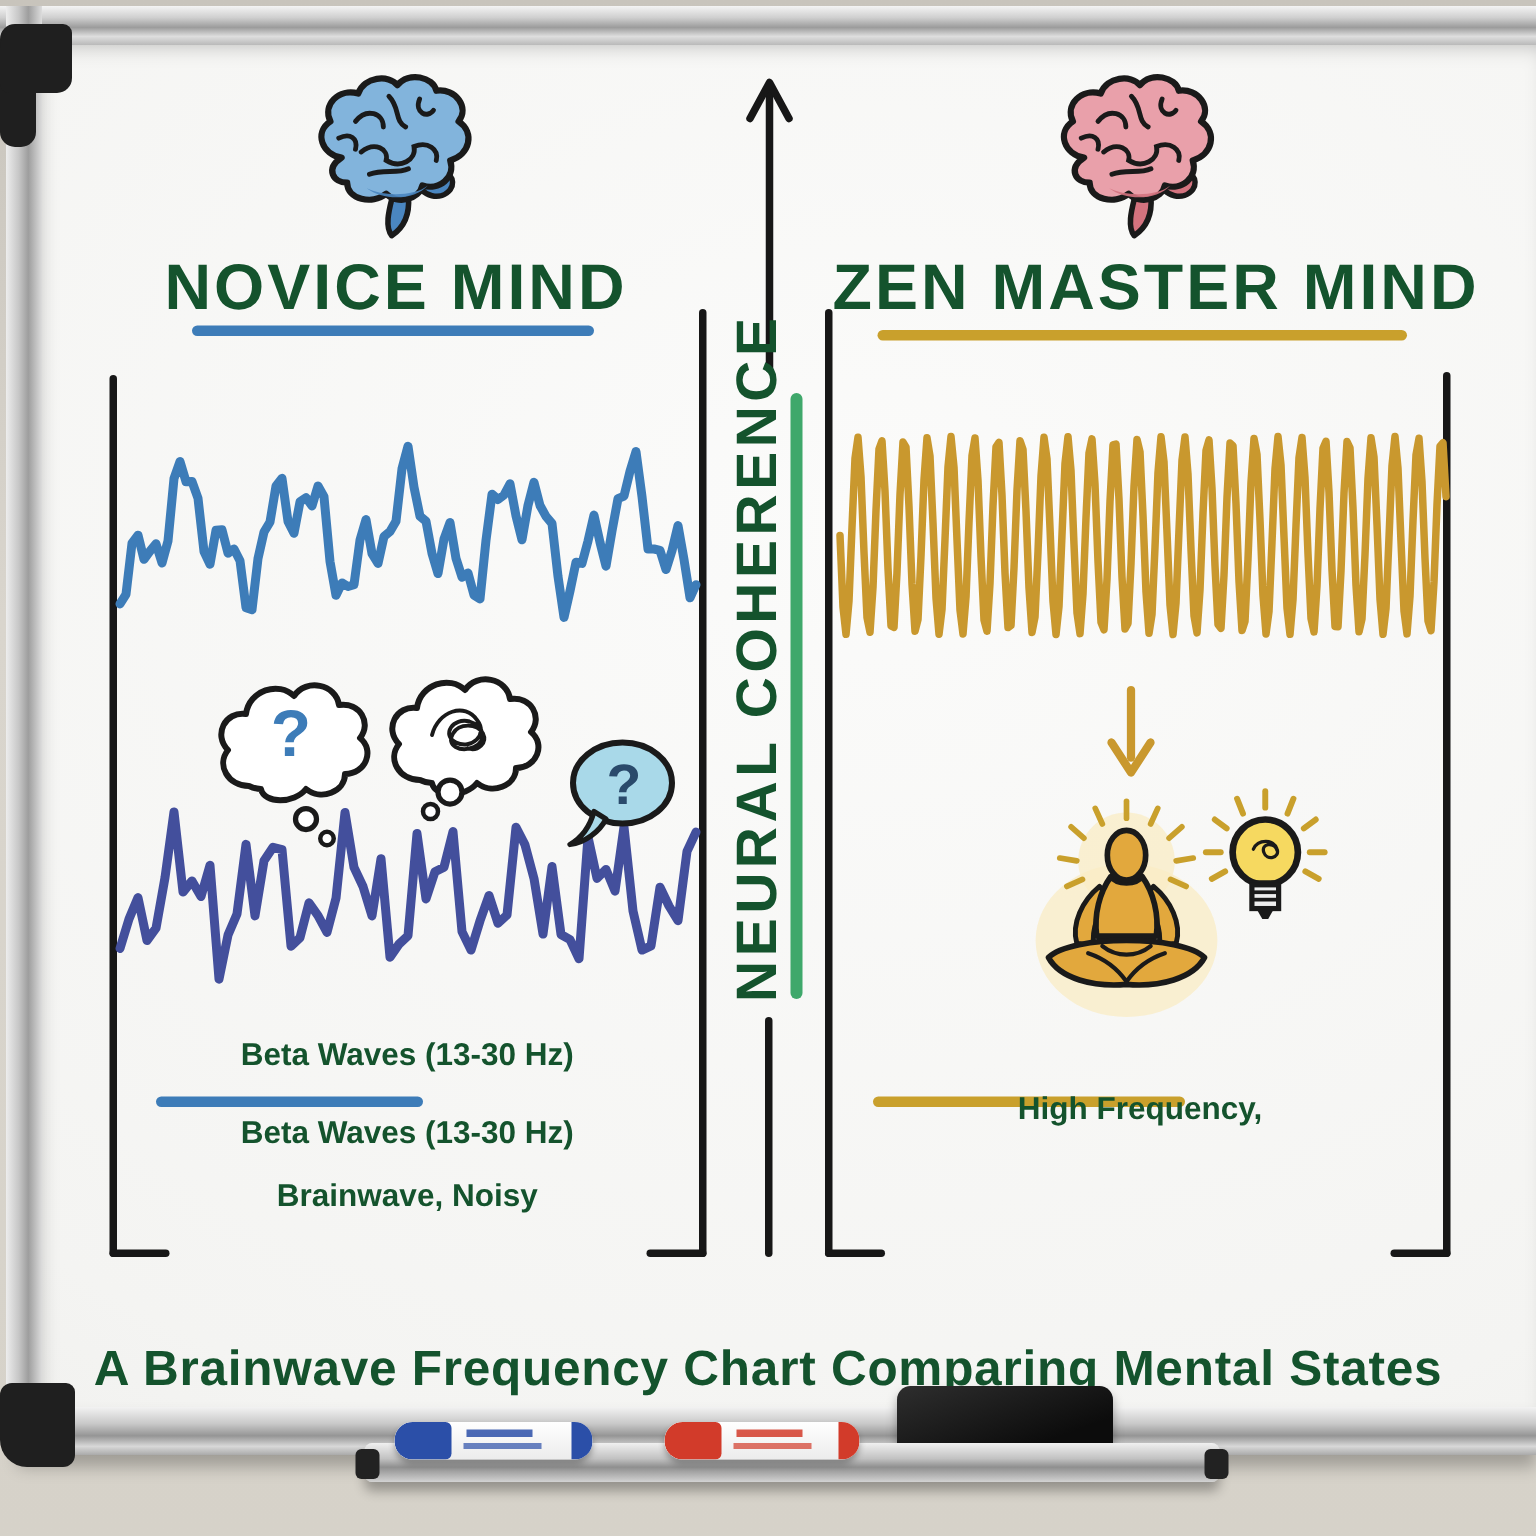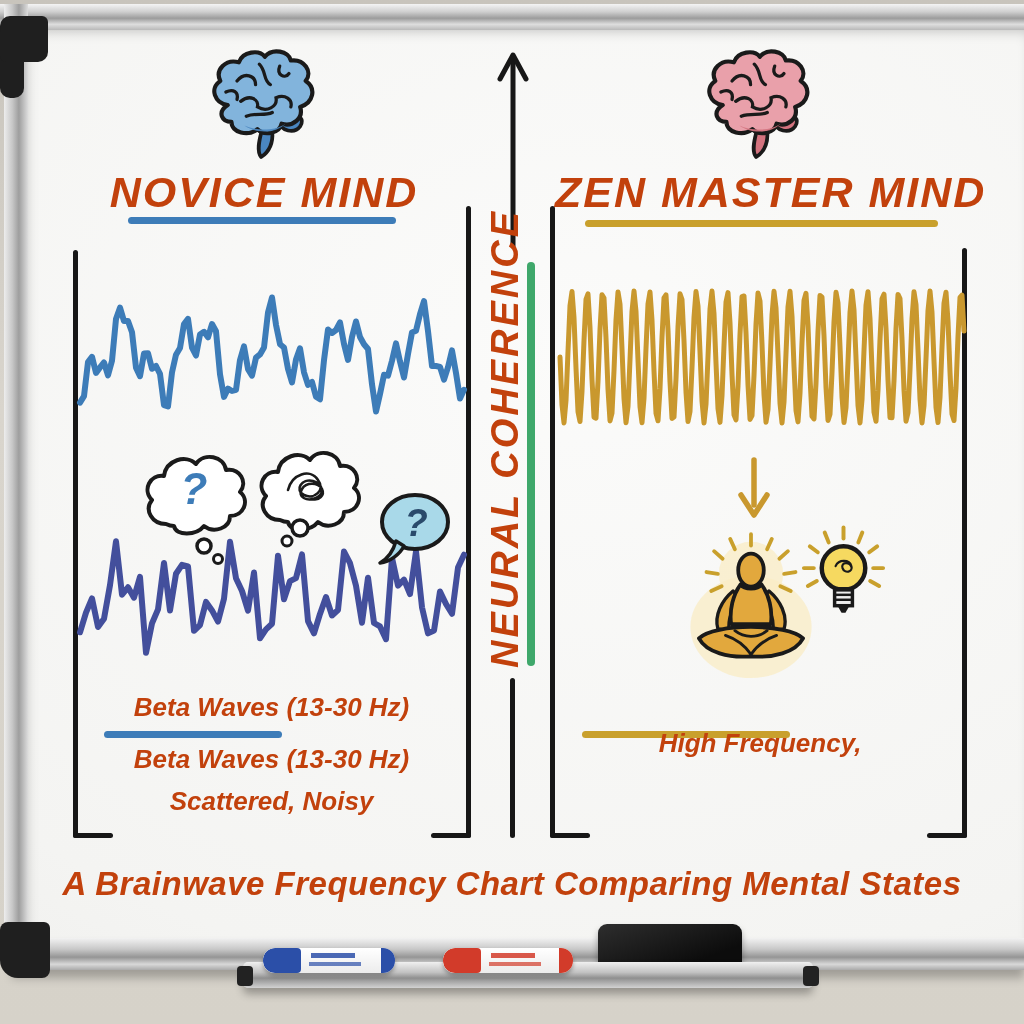--- a/index.html
+++ b/index.html
@@ -34,27 +34,27 @@
   .marker .s1 { position:absolute; left:48px; top:5px; width:44px; height:5px; opacity:.85; }
   .marker .s2 { position:absolute; left:46px; top:14px; width:52px; height:4px; opacity:.7; }
   .m-blue { left:263px; top:948px; width:132px; }
   .m-blue .cap,.m-blue .ring,.m-blue .s1,.m-blue .s2 { background:#2b4fa8; }
   .m-red { left:443px; top:948px; width:130px; }
   .m-red .cap,.m-red .ring,.m-red .s1,.m-red .s2 { background:#d23b2a; }
   .eraser { position:absolute; left:598px; top:924px; width:144px; height:52px; border-radius:9px;
     background:linear-gradient(160deg,#2e2e2e,#0c0c0c 70%); box-shadow:0 5px 7px rgba(0,0,0,.35); }
 
   
-  .content { position:absolute; inset:0; color:#c2410c;font-style:italic; }
+  .content { position:absolute; inset:0; color:#14532d; }
   .abs { position:absolute; }
   .title { font-size:43px; font-weight:700; letter-spacing:2px; text-align:center; white-space:nowrap; }
   .underline { position:absolute; height:7px; border-radius:4px; }
   .u-blue { background:#3d7cb8; }
   .u-gold { background:#c9a02c; }
-  .lbl { font-size:26px; font-weight:700; text-align:center; white-space:nowrap; }
+  .lbl { font-size:21px; font-weight:700; text-align:center; white-space:nowrap; }
   .caption { font-size:33px; font-weight:700; text-align:center; white-space:nowrap; letter-spacing:.5px; }
   .bracket { position:absolute; width:5px; background:#171717; border-radius:3px; }
   .foot { position:absolute; height:5px; background:#171717; border-radius:3px; }
   .neural { position:absolute; left:305px; top:448px; width:400px; height:40px; line-height:40px;
     text-align:center; transform:rotate(-90deg); font-size:38px; font-weight:700; letter-spacing:3px; white-space:nowrap; }
   .green-line { position:absolute; left:527px; top:262px; width:8px; height:404px; border-radius:5px; background:#3fa86b; }
   .shaft-low { position:absolute; left:510px; top:678px; width:5px; height:160px; border-radius:3px; background:#171717; }
   svg { display:block; overflow:visible; }
 </style>
 </head>
@@ -205,26 +205,26 @@
       <path d="M38,63 L56,63 L54,66 L40,66 Z" fill="#1a1a1a"></path>
       <rect x="38" y="66" width="18" height="16" fill="#eeeeee" stroke="#1a1a1a" stroke-width="3.5"></rect>
       <line x1="38" y1="71" x2="56" y2="71" stroke="#1a1a1a" stroke-width="2.5"></line>
       <line x1="38" y1="76" x2="56" y2="76" stroke="#1a1a1a" stroke-width="2.5"></line>
       <path d="M41,82 L53,82 L49,89 L45,89 Z" fill="#1a1a1a"></path>
     </svg>
 
     <div class="abs lbl" style="left:73px;top:692px;width:397px;">Beta Waves (13-30 Hz)</div>
     <div class="underline u-blue" style="left:104px;top:731px;width:178px;"></div>
     <div class="abs lbl" style="left:73px;top:744px;width:397px;">Beta Waves (13-30 Hz)</div>
-    <div class="abs lbl" style="left:73px;top:786px;width:397px;">Scattered, Noisy</div>
+    <div class="abs lbl" style="left:73px;top:786px;width:397px;">Brainwave, Noisy</div>
 
     <div class="underline u-gold" style="left:582px;top:731px;width:208px;"></div>
     <div class="abs lbl" style="left:553px;top:728px;width:414px;">High Frequency,</div>
 
-    <div class="abs caption" style="left:62px;top:865px;width:900px;">A Brainwave Frequency Chart Comparing Mental States</div>
+    <div class="abs caption" style="left:62px;top:893px;width:900px;">A Brainwave Frequency Chart Comparing Mental States</div>
   </div>
 
   <div class="rail-bottom"></div>
   <div class="corner-cap cap-bl"></div>
   <div class="eraser"></div>
   <div class="tray">
     <div class="tray-cap l"></div>
     <div class="tray-cap r"></div>
   </div>
   <div class="marker m-blue">

